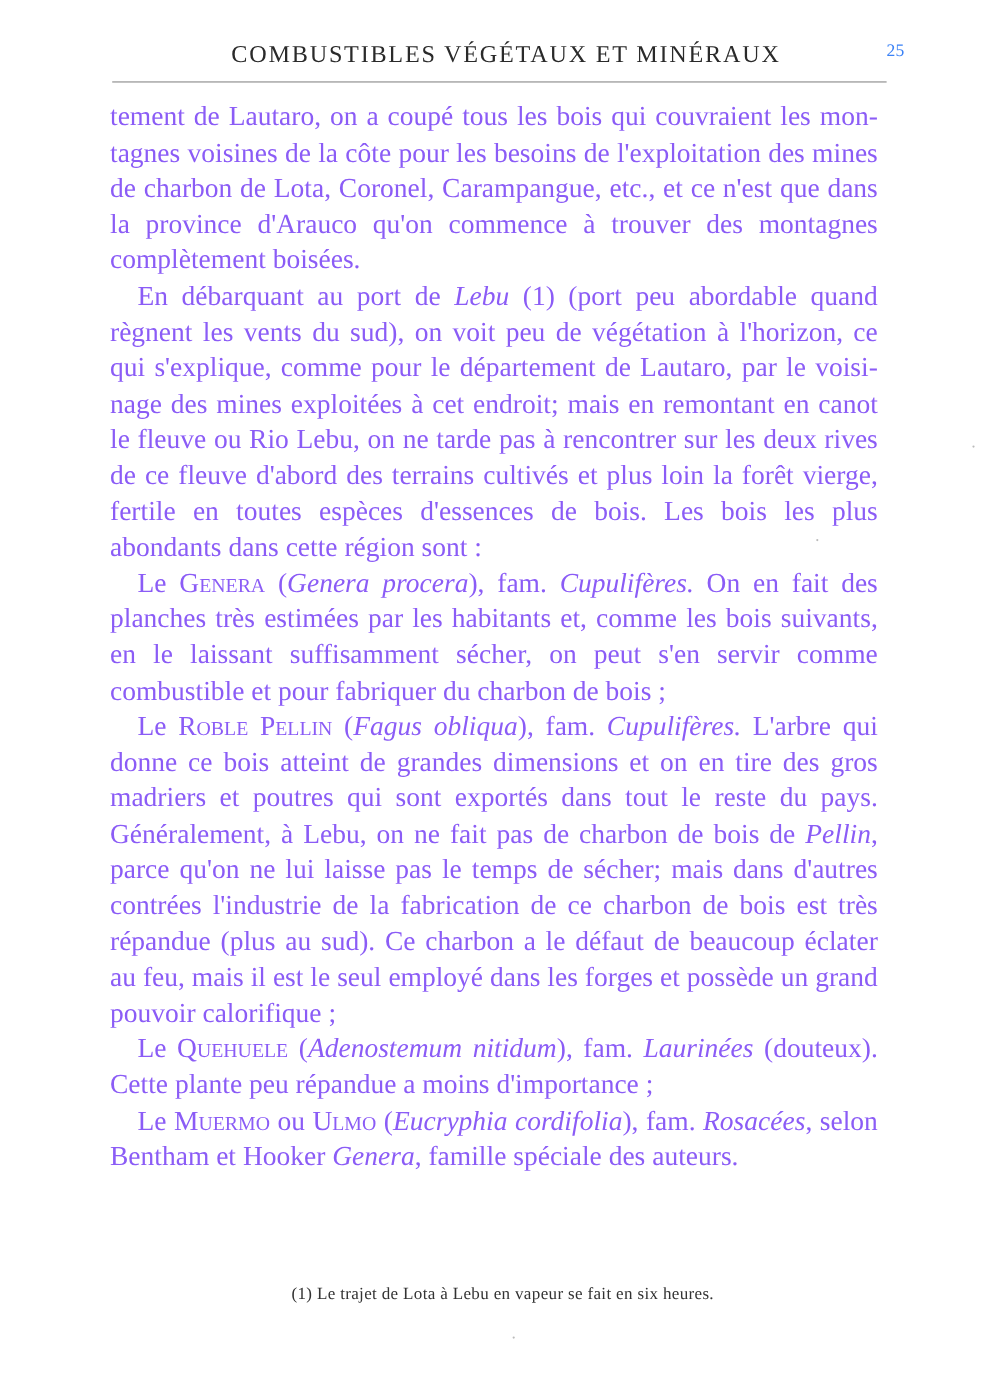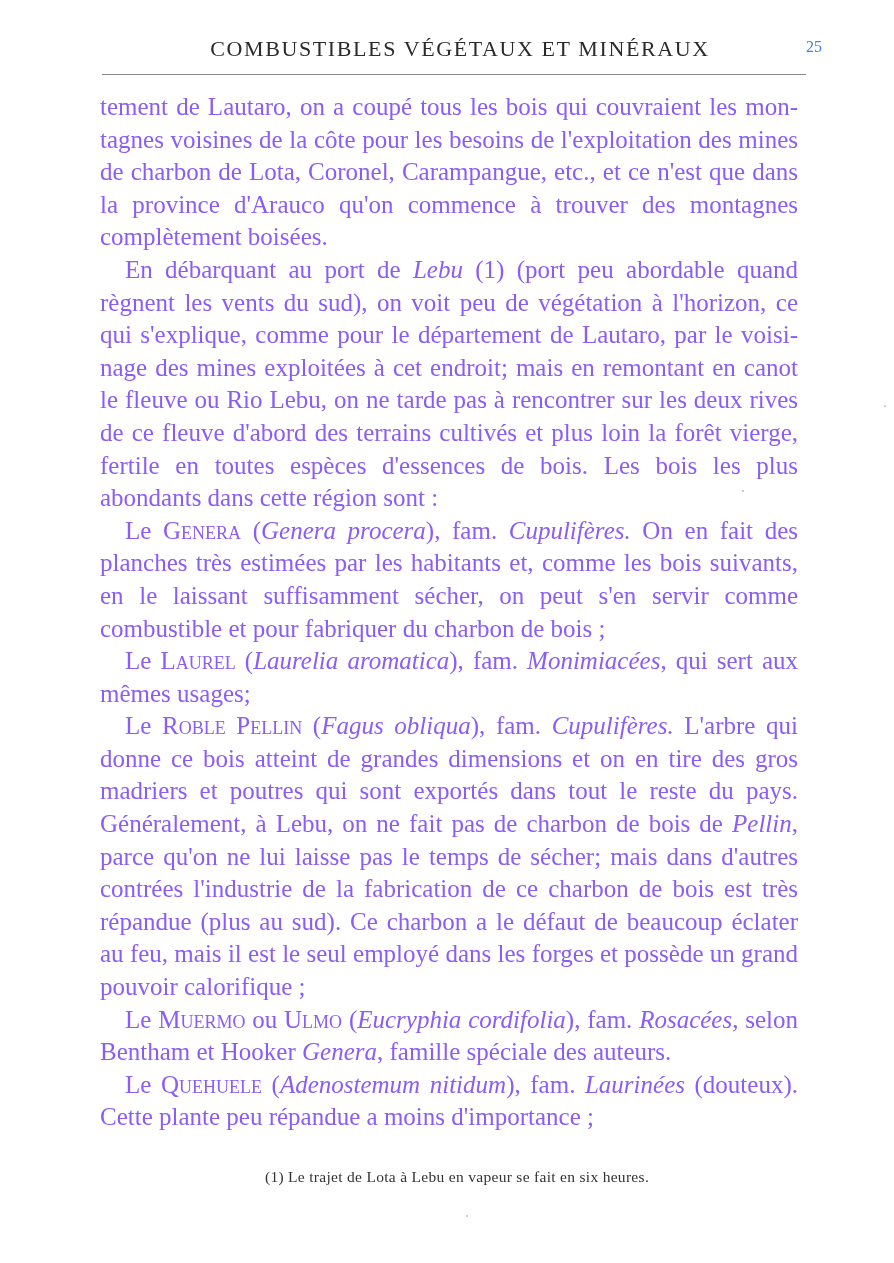--- a/index.html
+++ b/index.html
@@ -43,24 +43,23 @@
 <div class="header">
   <div class="running-title">COMBUSTIBLES VÉGÉTAUX ET MINÉRAUX</div>
   <div class="page-number">25</div>
 </div>
 <div class="rule"></div>
 
 <div class="body-text" id="body-text">
     <p><span>tement de Lautaro, on a coupé tous les bois qui couvraient les mon­tagnes voisines de la côte pour les besoins de l'exploitation des mines de charbon de Lota, Coronel, Carampangue, etc., et ce n'est que dans la province d'Arauco qu'on commence à trouver des montagnes complètement boisées.</span></p>
     <p class="indent"><span>En débarquant au port de </span><em>Lebu</em><span> (1) (port peu abordable quand règnent les vents du sud), on voit peu de végétation à l'horizon, ce qui s'explique, comme pour le département de Lautaro, par le voisi­nage des mines exploitées à cet endroit; mais en remontant en canot le fleuve ou Rio Lebu, on ne tarde pas à rencontrer sur les deux rives de ce fleuve d'abord des terrains cultivés et plus loin la forêt vierge, fertile en toutes espèces d'essences de bois. Les bois les plus abondants dans cette région sont :</span></p>
     <p class="indent"><span>Le </span><span class="sc">Genera</span><span> (</span><em>Genera procera</em><span>), fam. </span><em>Cupulifères.</em><span> On en fait des planches très estimées par les habitants et, comme les bois sui­vants, en le laissant suffisamment sécher, on peut s'en servir comme combustible et pour fabriquer du charbon de bois ;</span></p>
-    <p class="indent"><span>Le </span><span class="sc">Laurel</span><span> (</span><em>Laurelia aromatica</em><span>), fam. </span><em>Monimiacées</em><span>, qui sert aux mêmes usages;</span></p>
     <p class="indent"><span>Le </span><span class="sc">Roble Pellin</span><span> (</span><em>Fagus obliqua</em><span>), fam. </span><em>Cupulifères.</em><span> L'arbre qui donne ce bois atteint de grandes dimensions et on en tire des gros madriers et poutres qui sont exportés dans tout le reste du pays. Généralement, à Lebu, on ne fait pas de charbon de bois de </span><em>Pellin</em><span>, parce qu'on ne lui laisse pas le temps de sécher; mais dans d'autres contrées l'industrie de la fabrication de ce charbon de bois est très répandue (plus au sud). Ce charbon a le défaut de beaucoup éclater au feu, mais il est le seul employé dans les forges et possède un grand pouvoir calorifique ;</span></p>
+    <p class="indent"><span>Le </span><span class="sc">Quehuele</span><span> (</span><em>Adenostemum nitidum</em><span>), fam. </span><em>Laurinées</em><span> (douteux). Cette plante peu répandue a moins d'importance ;</span></p>
     <p class="indent"><span>Le </span><span class="sc">Muermo</span><span> ou </span><span class="sc">Ulmo</span><span> (</span><em>Eucryphia cordifolia</em><span>), fam. </span><em>Rosacées</em><span>, selon Bentham et Hooker </span><em>Genera</em><span>, famille spéciale des auteurs.</span></p>
-    <p class="indent"><span>Le </span><span class="sc">Quehuele</span><span> (</span><em>Adenostemum nitidum</em><span>), fam. </span><em>Laurinées</em><span> (douteux). Cette plante peu répandue a moins d'importance ;</span></p>
   </div>
 
 <div class="footnote">
   <span>(1)</span><span> Le trajet de Lota à Lebu en vapeur se fait en six heures.</span>
 </div>
 
 <div class="speck" style="left:466px; top:1215px;"></div>
 <div class="speck" style="left:742px; top:490px;"></div>
 <div class="speck" style="left:884px; top:405px;"></div>
 

